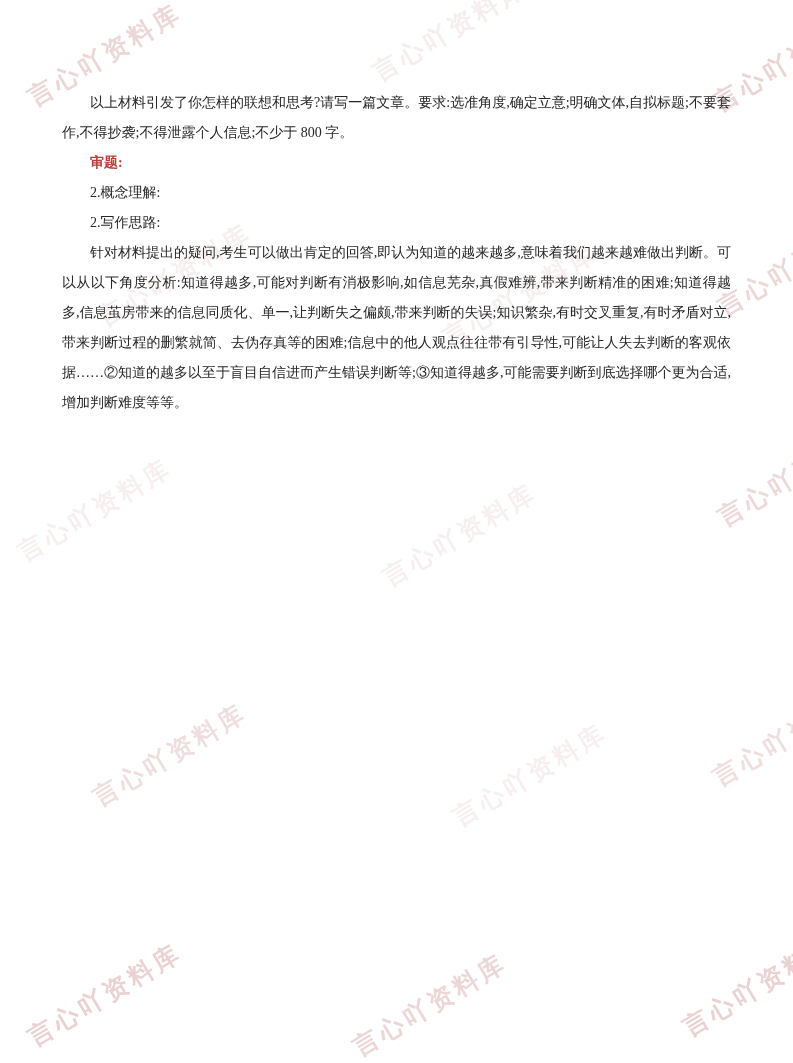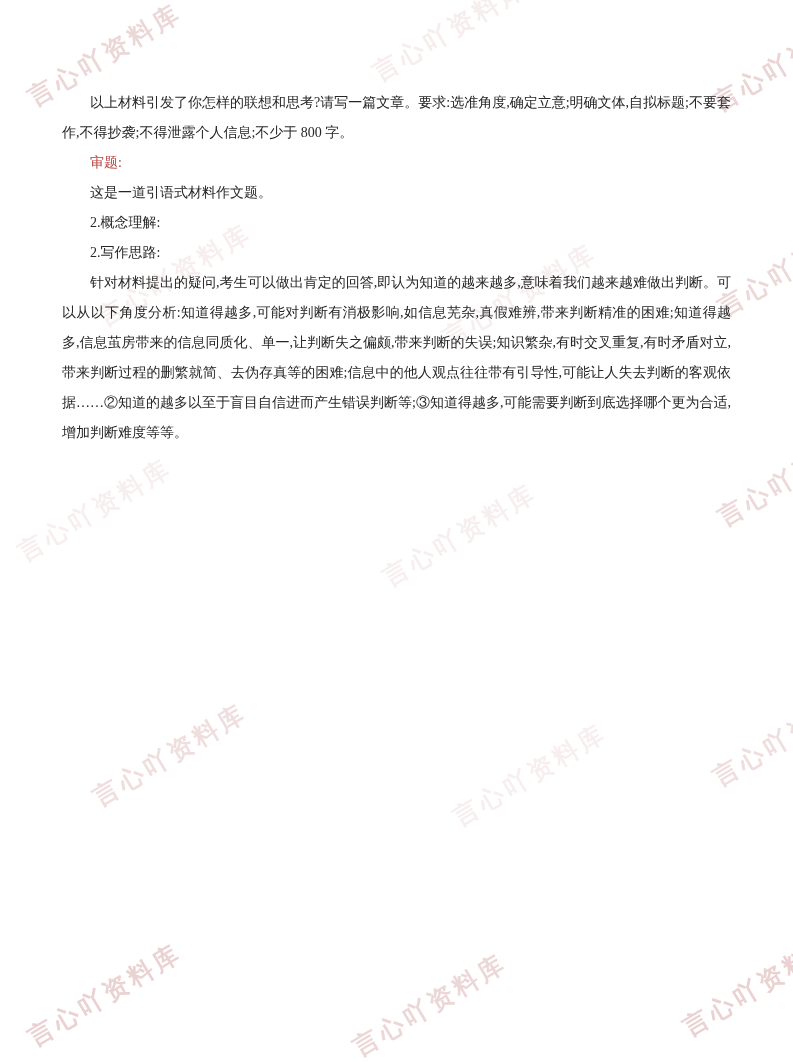--- a/index.html
+++ b/index.html
@@ -35,21 +35,21 @@
     margin:0;
     font-size:14px;
     line-height:30px;
     text-align:justify;
     text-indent:2em;
     color:var(--body-color,#262626);
     word-break:break-all;
   }
   .para.heading_red{
     color:var(--red-color,#b5413f);
-    font-weight:normal;
+    font-weight:bold;
   }
   .para.subheading{
     
   }
   .footer{
     position:absolute;
     left:0;right:0;
     top:1008px;
     text-align:center;
     font-size:15px;
@@ -76,20 +76,19 @@
       <span class="wm" style="left: 530px; top: 775px; opacity: 0.13;">言心吖资料库</span>
       <span class="wm" style="left: 790px; top: 735px; opacity: 0.28;">言心吖资料库</span>
       <span class="wm" style="left: 105px; top: 995px; opacity: 0.38;">言心吖资料库</span>
       <span class="wm" style="left: 430px; top: 1005px; opacity: 0.34;">言心吖资料库</span>
       <span class="wm" style="left: 760px; top: 985px; opacity: 0.38;">言心吖资料库</span>
     </div>
 
   <div class="content">
       <p class="para body">以上材料引发了你怎样的联想和思考?请写一篇文章。要求:选准角度,确定立意;明确文体,自拟标题;不要套作,不得抄袭;不得泄露个人信息;不少于 800 字。</p>
       <p class="para heading_red">审题:</p>
-      <p class="para body">这是一道引语式材料作文题。</p>
       <p class="para subheading">2.概念理解:</p>
       <p class="para subheading">2.写作思路:</p>
       <p class="para body">针对材料提出的疑问,考生可以做出肯定的回答,即认为知道的越来越多,意味着我们越来越难做出判断。可以从以下角度分析:知道得越多,可能对判断有消极影响,如信息芜杂,真假难辨,带来判断精准的困难;知道得越多,信息茧房带来的信息同质化、单一,让判断失之偏颇,带来判断的失误;知识繁杂,有时交叉重复,有时矛盾对立,带来判断过程的删繁就简、去伪存真等的困难;信息中的他人观点往往带有引导性,可能让人失去判断的客观依据……②知道的越多以至于盲目自信进而产生错误判断等;③知道得越多,可能需要判断到底选择哪个更为合适,增加判断难度等等。</p>
     </div>
 
 
 </div>
 
 </body></html>

